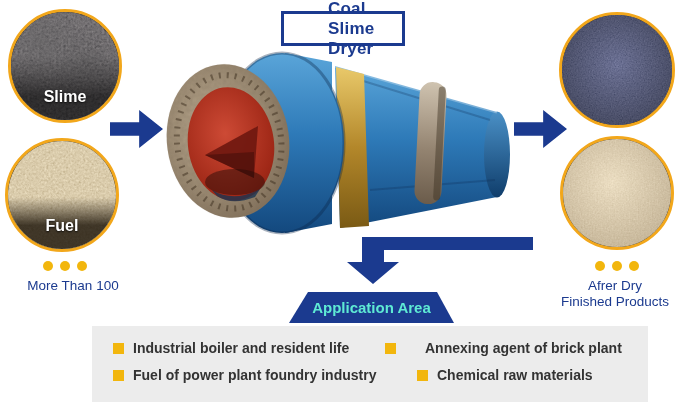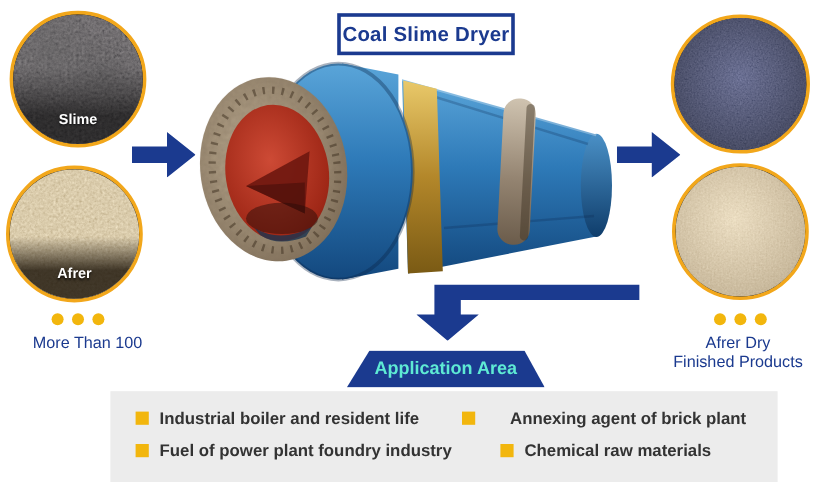--- a/index.html
+++ b/index.html
@@ -3,42 +3,42 @@
 <meta charset="utf-8">
 <style>
   :root{
     --navy:#1b3a8f; --gold:#f2a71b; --bullet:#f2b60d; --panel:#ececec; --textdark:#333333;
   }
   html,body{margin:0;padding:0;}
   body{font-family:"Liberation Sans", sans-serif; background:#fff;}
   .stage{position:relative;width:680px;height:402px;background:#fff;overflow:hidden;}
 
   
-  .title-box{position:absolute;left:281px;top:11px;width:148px;height:35px;box-sizing:border-box;
-    border:3px solid var(--navy);background:#fff;display:flex;align-items:center;justify-content:center;}
+  .title-box{position:absolute;left:281px;top:11px;width:124px;height:35px;box-sizing:border-box;
+    border:3px solid var(--navy);background:#fff;display:flex;align-items:center;justify-content:center;padding-left:44px;}
   .title-box span{font-size:17px;font-weight:bold;color:var(--navy);letter-spacing:.2px;}
 
   
   .circle{position:absolute;border-radius:50%;border:3px solid var(--gold);box-sizing:border-box;
     overflow:hidden;background:#000;}
   .circle svg.tex{position:absolute;left:0;top:0;width:100%;height:100%;}
   .circle .shade{position:absolute;left:0;top:0;right:0;bottom:0;border-radius:50%;}
   .c-slime{left:8px;top:9px;width:114px;height:114px;}
   .c-slime .shade{background:
      radial-gradient(circle at 30% 30%, rgba(90,90,90,.35), rgba(0,0,0,0) 40%),
      radial-gradient(circle at 70% 45%, rgba(70,70,70,.3), rgba(0,0,0,0) 35%),
      linear-gradient(rgba(0,0,0,.15) 40%, rgba(0,0,0,.65) 78%);}
   .c-clay{left:5px;top:138px;width:114px;height:114px;}
   .c-clay .shade{background:linear-gradient(rgba(0,0,0,0) 52%, rgba(20,12,2,.78) 78%);}
   .c-dry1{left:559px;top:12px;width:116px;height:116px;}
   .c-dry1 .shade{background:radial-gradient(circle at 50% 45%, rgba(30,35,70,.25), rgba(5,8,20,.5) 80%);}
   .c-dry2{left:560px;top:136px;width:114px;height:114px;}
   .c-dry2 .shade{background:radial-gradient(circle at 45% 40%, rgba(255,245,220,.2), rgba(90,70,40,.25) 85%);}
   .circle .tag{position:absolute;left:0;right:0;bottom:13%;text-align:center;
-    color:#fff;font-weight:bold;font-size:12px;text-shadow:0 1px 2px rgba(0,0,0,.8);}
+    color:#fff;font-weight:bold;font-size:16px;text-shadow:0 1px 2px rgba(0,0,0,.8);}
 
   
   .dots{position:absolute;display:flex;gap:7px;}
   .dots i{width:10px;height:10px;border-radius:50%;background:var(--bullet);}
   .dots-left{left:43px;top:261px;}
   .dots-right{left:595px;top:261px;}
 
   
   .caption{position:absolute;text-align:center;color:var(--navy);font-weight:normal;
     font-size:13.5px;line-height:16px;}
@@ -90,21 +90,21 @@
 
   <div class="circle c-clay">
     <svg class="tex" viewBox="0 0 100 100" preserveAspectRatio="none">
       <filter id="texClay" x="0" y="0" width="100%" height="100%">
         <feTurbulence type="fractalNoise" baseFrequency="0.5" numOctaves="3" seed="7" stitchTiles="stitch"></feTurbulence>
         <feColorMatrix type="matrix" values=".2 .2 .2 0 .4  .2 .2 .2 0 .3  .18 .18 .18 0 .14  0 0 0 0 1"></feColorMatrix>
       </filter>
       <rect width="100" height="100" filter="url(#texClay)"></rect>
     </svg>
     <div class="shade"></div>
-    <div class="tag">Afrer</div>
+    <div class="tag">Fuel</div>
   </div>
 
   <div class="dots dots-left">
       <i></i>
       <i></i>
       <i></i>
     </div>
 
   <div class="caption cap-left">
     <div>More Than 100</div>

